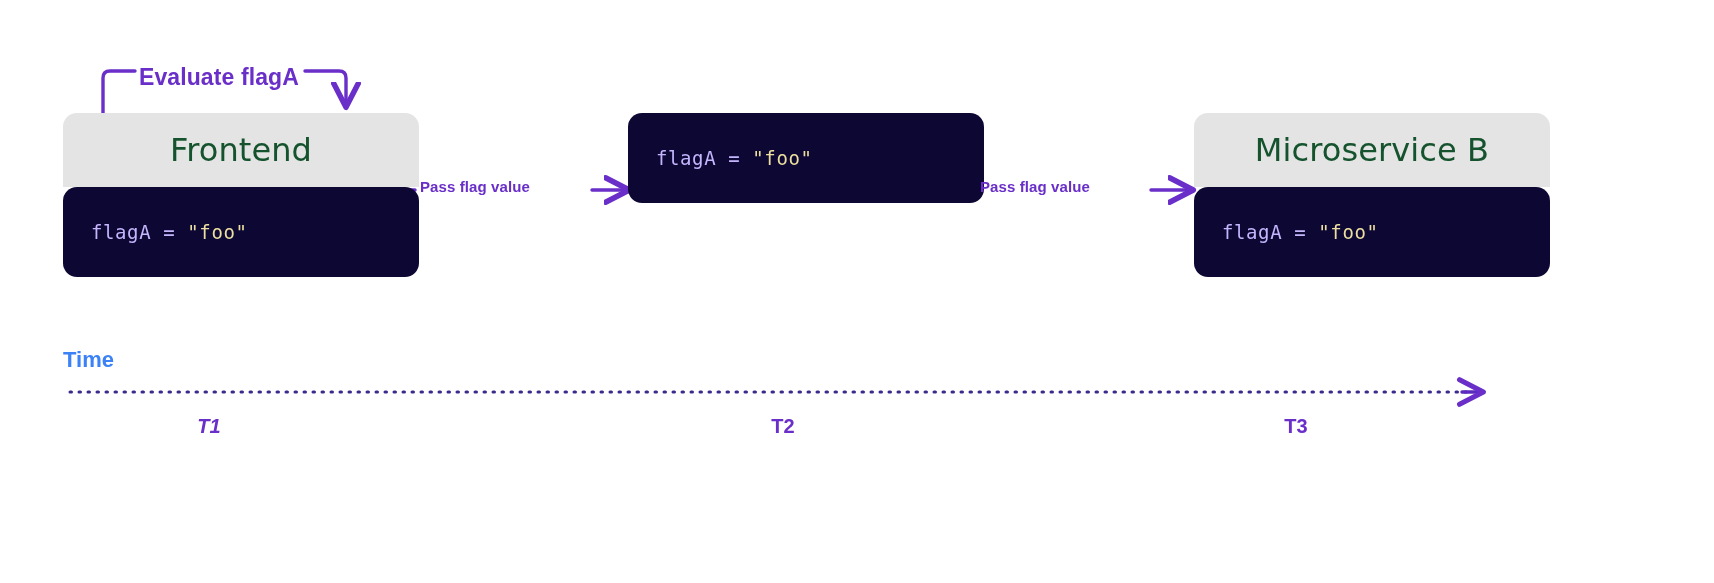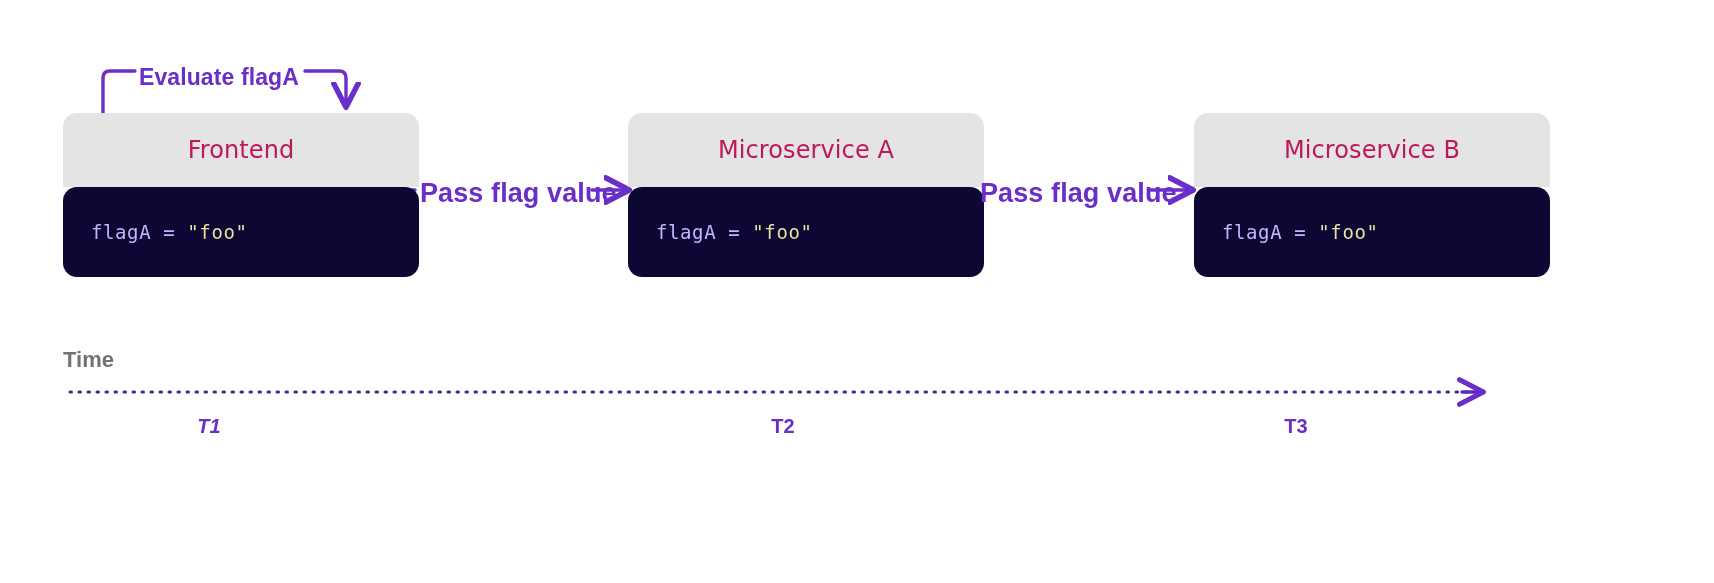--- a/index.html
+++ b/index.html
@@ -32,22 +32,22 @@
   }
   .node-header {
     height: 74px;
     background: #e4e4e4;
     border-radius: 14px 14px 0 0;
     display: flex;
     align-items: center;
     justify-content: center;
   }
   .node-title {
-    font-size: 24px;
-    color: #be185d;
+    font-size: 32px;
+    color: #14532d;
     font-family: "DejaVu Sans", sans-serif;
     font-weight: 400;
     letter-spacing: 0.1px;
     white-space: nowrap;
   }
   .node-code {
     height: 90px;
     background: #0d0733;
     border-radius: 14px;
     display: flex;
@@ -67,21 +67,21 @@
   .code-val { color: #ecdfa0; }
 
   
   #node-frontend { left: 63px;   top: 113px; }
   #node-svc-a    { left: 628px;  top: 113px; }
   #node-svc-b    { left: 1194px; top: 113px; border-radius: 32px; }
 
   
   .edge-label {
     position: absolute;
-    font-size: 27px;
+    font-size: 15px;
     font-weight: bold;
     color: #6a2ec9;
     white-space: nowrap;
     z-index: 5;
     letter-spacing: 0.1px;
   }
   #label-pass-1 { left: 420px;  top: 178px; }
   #label-pass-2 { left: 980px;  top: 178px; }
   #label-evaluate {
     left: 139px;
@@ -89,21 +89,21 @@
     font-size: 23px;
   }
 
   
   #label-time {
     position: absolute;
     left: 63px;
     top: 347px;
     font-size: 22px;
     font-weight: bold;
-    color: #737373;
+    color: #3b82f6;
     z-index: 5;
   }
   .tick-label {
     position: absolute;
     top: 415px;
     font-size: 20px;
     font-weight: bold;
     color: #6a2ec9;
     transform: translateX(-50%);
     z-index: 5;
@@ -143,23 +143,20 @@
   <div class="node" id="node-frontend">
     <div class="node-header">
       <span class="node-title">Frontend</span>
     </div>
     <div class="node-code">
       <span class="code-text"><span class="code-key">flagA = </span><span class="code-val">"foo"</span></span>
     </div>
   </div>
 
   <div class="node" id="node-svc-a">
-    <div class="node-header">
-      <span class="node-title">Microservice A</span>
-    </div>
     <div class="node-code">
       <span class="code-text"><span class="code-key">flagA = </span><span class="code-val">"foo"</span></span>
     </div>
   </div>
 
   <div class="node" id="node-svc-b">
     <div class="node-header">
       <span class="node-title">Microservice B</span>
     </div>
     <div class="node-code">

